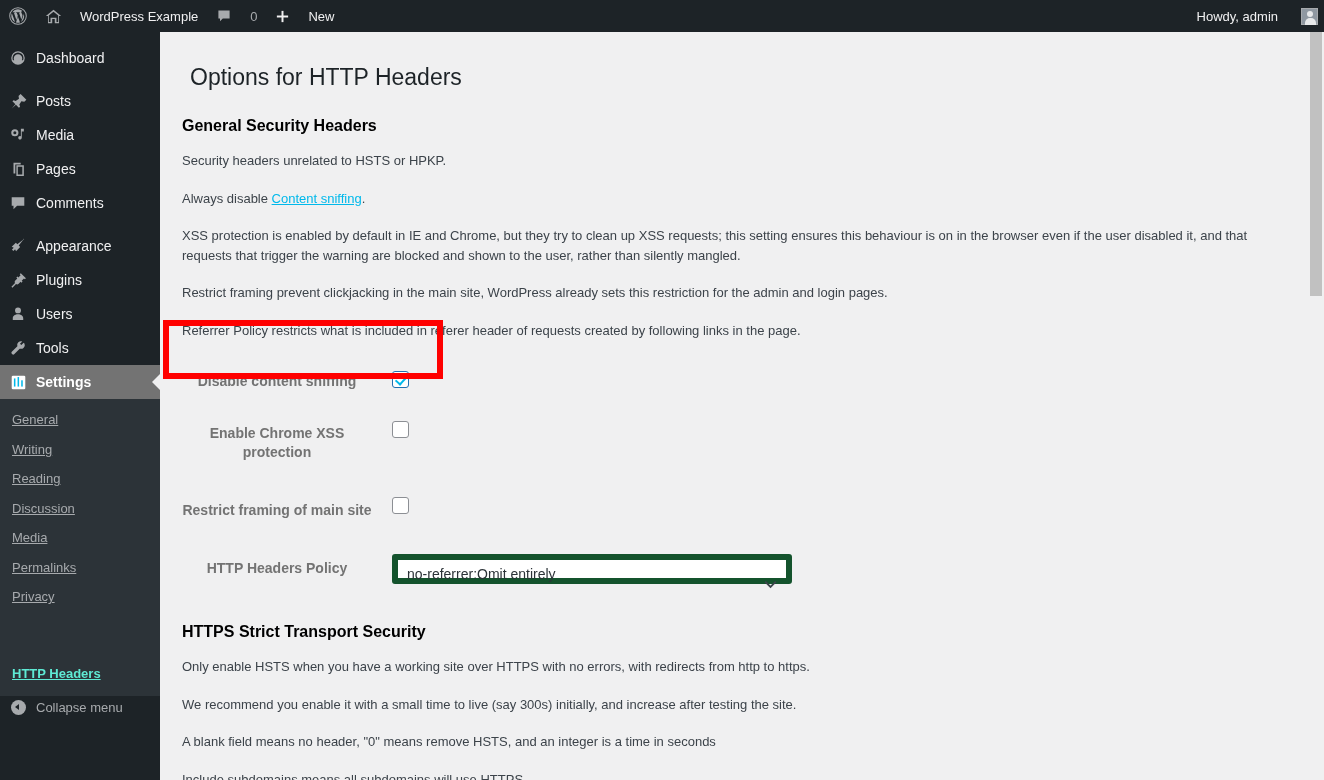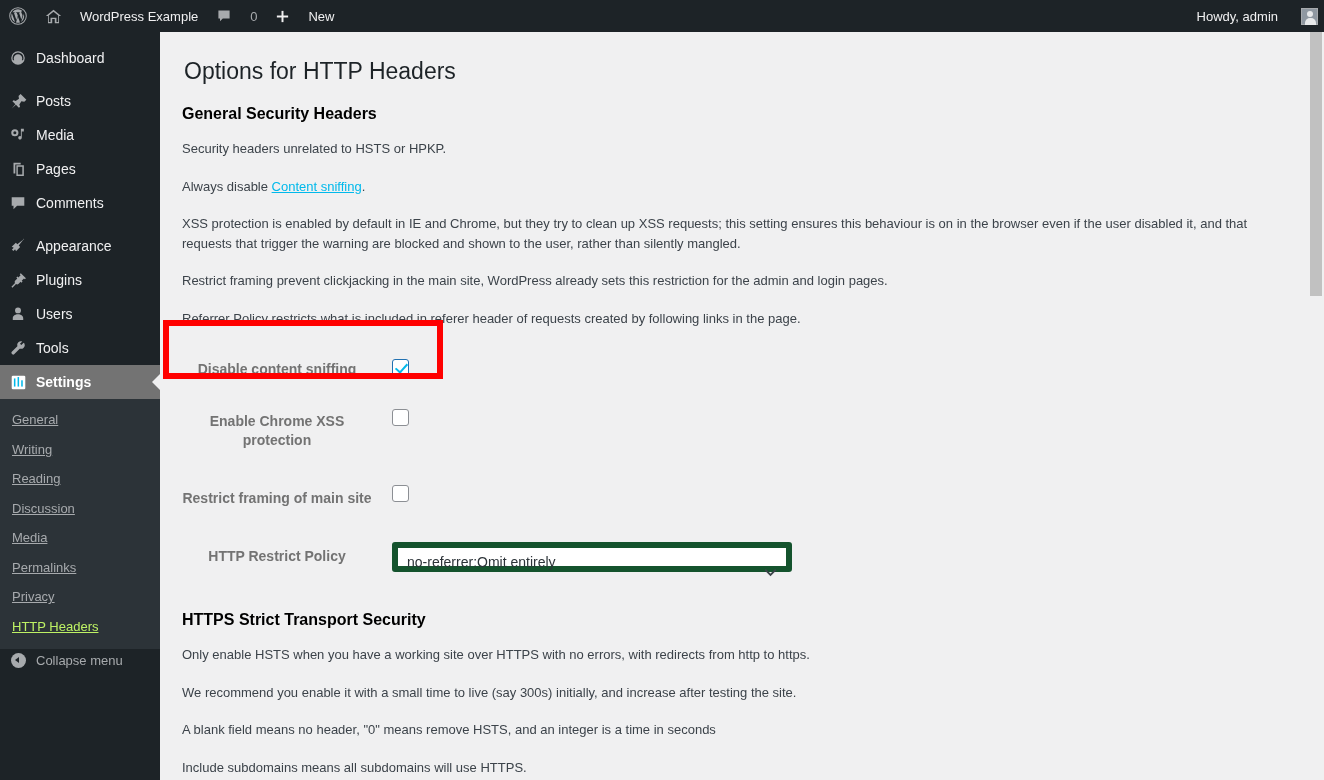--- a/index.html
+++ b/index.html
@@ -83,21 +83,21 @@
     border-style: solid;
     border-width: 8px 8px 8px 0;
     border-color: transparent #f0f0f1 transparent transparent;
   }
 
   .submenu { background:#2c3338; padding: 6px 0 8px 0; }
   .submenu-item {
     display:block; padding: 6px 0 6px 12px;
     font-size: 13px; color:#a7aaad; line-height:1.35;
   }
-  .submenu-item.current { color:#bef264; font-weight:400; }
+  .submenu-item.current { color:#5eead4; font-weight:700;margin-top:47px; }
 
   .collapse {
     display:flex; align-items:flex-start; height:34px;
     margin-top: 4px; color:#a7aaad; font-size:13px;
   }
   .collapse-ico {
     width:36px; flex:none; display:flex; align-items:center; justify-content:center;
   }
   .collapse-circle {
     width:15px; height:15px; border-radius:50%;
@@ -115,21 +115,21 @@
     width: 1164px; height: 748px;
     background: #f0f0f1;
     overflow: hidden;
   }
   #wrap {
     padding: 14px 22px 0 22px;
   }
   h1.page-title {
     font-size: 23px; font-weight: 400; color: #1d2327;
     line-height: 1.3; padding: 9px 0 14px 0;
-    margin: 2px;
+    margin: 8px;
   }
   h2.section-title {
     font-size: 16px; font-weight: 700; color:#000000;
     margin: 0 0 14px 0; line-height:1.4;
   }
   h2.section-title.second { margin-top: 22px; }
   p.desc {
     font-size: 13px; color:#3c434a; line-height: 1.5;
     margin: 0 0 18px 0; max-width: 1106px;
   }
@@ -410,21 +410,21 @@
             <span class="wp-checkbox"></span>
           </td>
         </tr>
         <tr>
           <th>Restrict framing of main site</th>
           <td>
             <span class="wp-checkbox"></span>
           </td>
         </tr>
         <tr>
-          <th>HTTP Restrict Policy</th>
+          <th>HTTP Headers Policy</th>
           <td>
             <span class="wp-select">
               <span>no-referrer:Omit entirely</span>
               <span class="sel-chev">
                 <svg width="13" height="9" viewBox="0 0 13 9" fill="none" stroke="#3c434a" stroke-width="1.8">
                   <path d="M1.2 1.6L6.5 7 11.8 1.6"></path>
                 </svg>
               </span>
             </span>
           </td>

